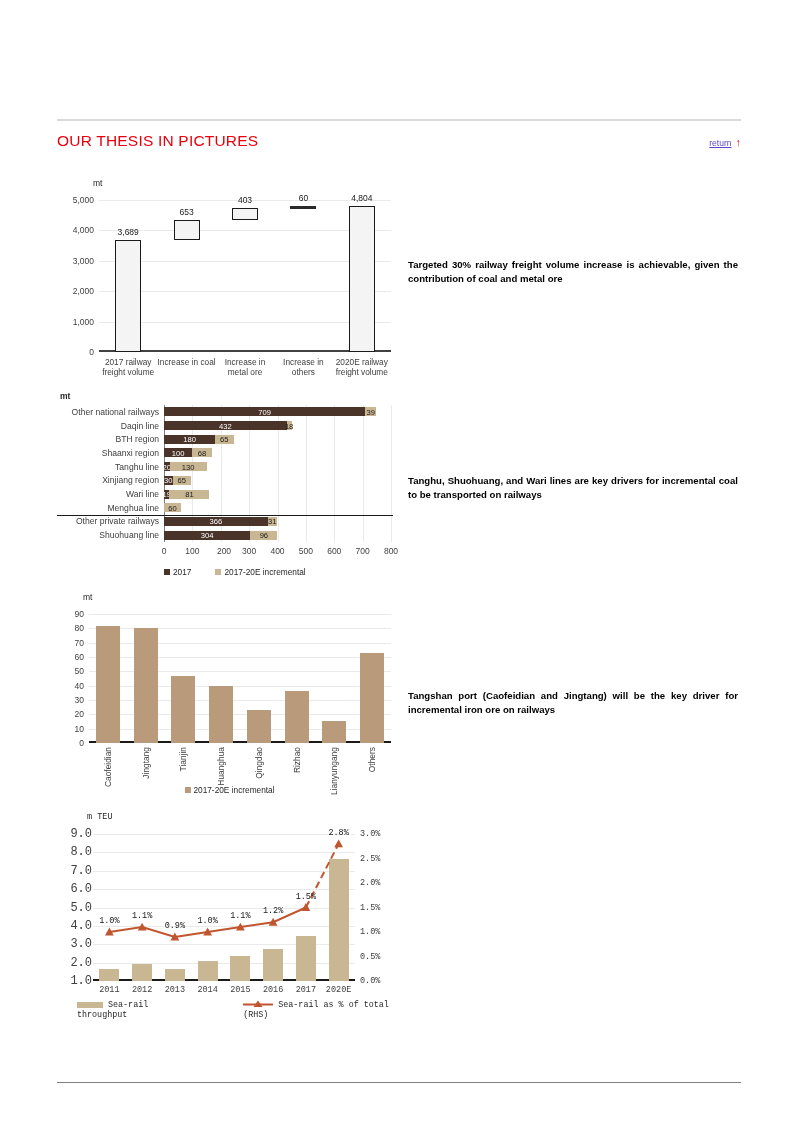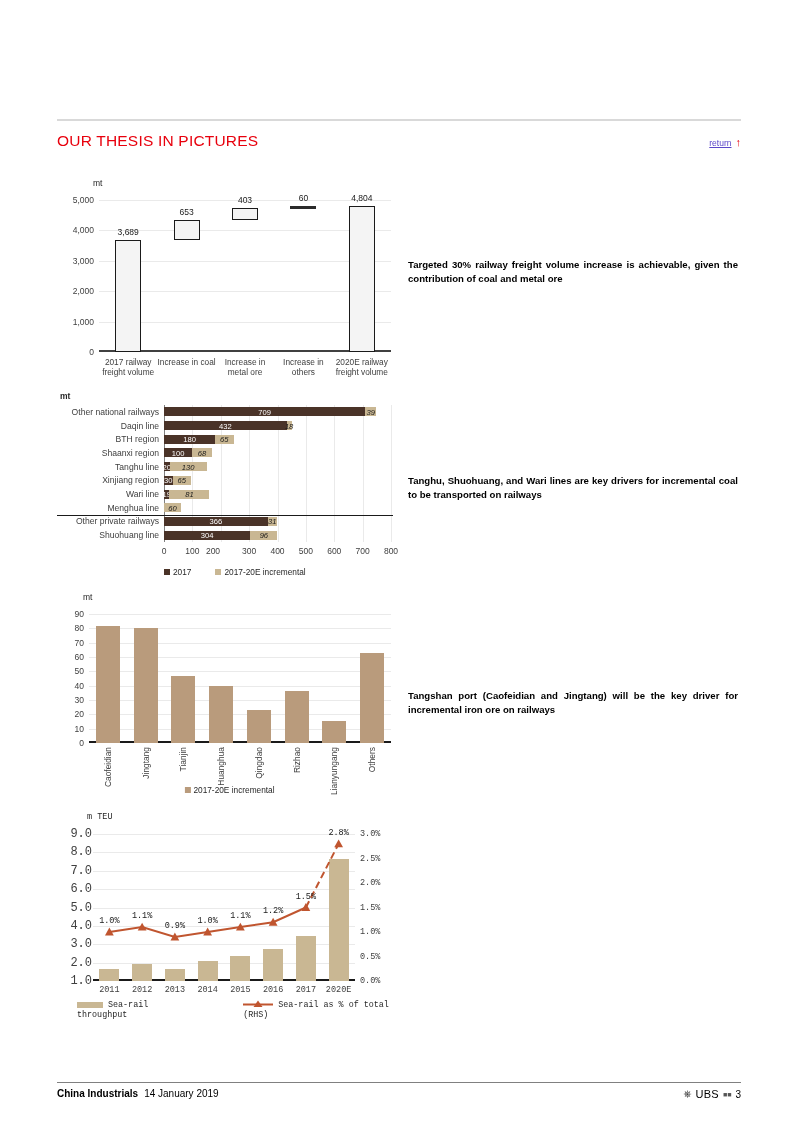--- a/index.html
+++ b/index.html
@@ -70,21 +70,21 @@
   #c2 { left: 57px; top: 392px; width: 345px; height: 200px; }
   #c2 .plot { position: absolute; left: 107px; top: 13px; width: 227px; height: 137px; }
   #c2 .vgrid { position: absolute; top: 0; bottom: 0; width: 1px; background: #eaeaea; }
   #c2 .yaxis-ln { position: absolute; left: 0; top: 0; bottom: 0; width: 1.2px; background: #808080; }
   #c2 .catlbl {
     position: absolute; right: 100%; margin-right: 5px; transform: translateY(-50%);
     font-size: 8.6px; color: #404040; white-space: nowrap;
   }
   #c2 .seg { position: absolute; }
   #c2 .seg.a { background: #4a3328; }
-  #c2 .seg.b { background: #c9b793; font-style: italic; }
+  #c2 .seg.b { background: #c9b793; }
   #c2 .seg-lbl {
     position: absolute; top: 50%; left: 50%; transform: translate(-50%,-50%);
     font-size: 7.6px; white-space: nowrap;
   }
   #c2 .seg.a .seg-lbl { color: #ffffff; }
   #c2 .seg.b .seg-lbl { color: #1a1a1a; }
   #c2 .divider { position: absolute; left: -107px; width: 336px; height: 1.3px; background: #1a1a1a; }
   #c2 .xtick { position: absolute; top: 100%; margin-top: 4px; transform: translateX(-50%); font-size: 8.5px; color: #404040; }
   #c2 .legend { position: absolute; left: 107px; top: 175px; display: flex; gap: 24px; font-size: 8.3px; color: #262626; }
   #c2 .legend .sw { display: inline-block; width: 6px; height: 6px; margin-right: 3px; vertical-align: 0px; }
@@ -179,21 +179,21 @@
   <div class="sidetext" style="left:408px;top:258px;">Targeted 30% railway freight volume increase is achievable, given the contribution of coal and metal ore</div>
 
   <div class="block chart-box" id="c2">
     <div class="unit-lbl" style="position:absolute;left:3px;top:-1px;font-weight:700;">mt</div>
     <div class="plot" id="c2plot">
         <div class="vgrid" style="left: 0px; background: transparent;"></div>
         <div class="xtick" style="left: 0px;">0</div>
         <div class="vgrid" style="left: 28.375px;"></div>
         <div class="xtick" style="left: 28.375px;">100</div>
         <div class="vgrid" style="left: 56.75px;"></div>
-        <div class="xtick" style="left: 49px;">200</div>
+        <div class="xtick" style="left: 60px;">200</div>
         <div class="vgrid" style="left: 85.125px;"></div>
         <div class="xtick" style="left: 85.125px;">300</div>
         <div class="vgrid" style="left: 113.5px;"></div>
         <div class="xtick" style="left: 113.5px;">400</div>
         <div class="vgrid" style="left: 141.875px;"></div>
         <div class="xtick" style="left: 141.875px;">500</div>
         <div class="vgrid" style="left: 170.25px;"></div>
         <div class="xtick" style="left: 170.25px;">600</div>
         <div class="vgrid" style="left: 198.625px;"></div>
         <div class="xtick" style="left: 198.625px;">700</div>
@@ -390,23 +390,14 @@
     <div class="legend" id="c4legend">
         <div><span class="bar-sw"></span><span>Sea-rail throughput</span></div>
         <div><span class="ln-sw"><svg viewBox="0 0 30 9" width="30" height="9" style="overflow:visible">
               <line x1="0" y1="4.5" x2="30" y2="4.5" stroke="#c0552f" stroke-width="2"></line>
               <polygon points="15,0.5 10.5,7 19.5,7" fill="#c0552f"></polygon>
             </svg></span><span>Sea-rail as % of total (RHS)</span></div>
       </div>
   </div>
 
   <div class="ftr-rule"></div>
-  <div class="ftr-row">
-    <div class="ftr-left"><b>China Industrials</b><span class="date">14 January 2019</span></div>
-    <div class="ftr-right">
-      <span style="font-size:10px;">⎈</span>
-      <span class="ubs-mark">UBS</span>
-      <span style="font-size:7px;color:#555;">■■</span>
-      <span>3</span>
-    </div>
-  </div>
 
 </div>
 
 </body></html>

